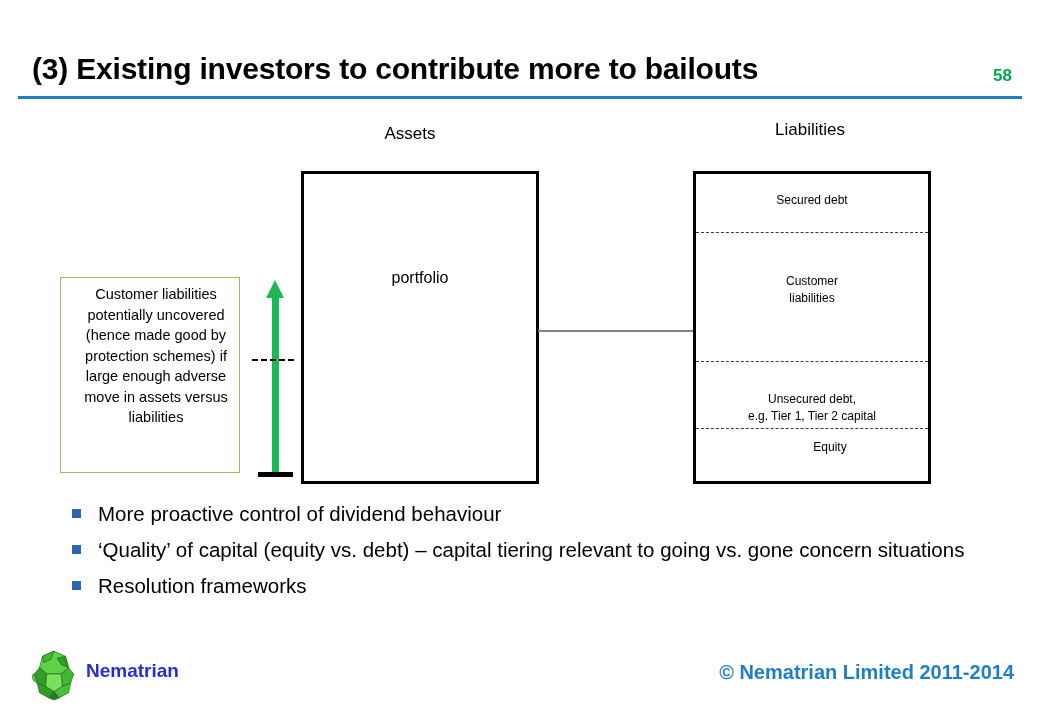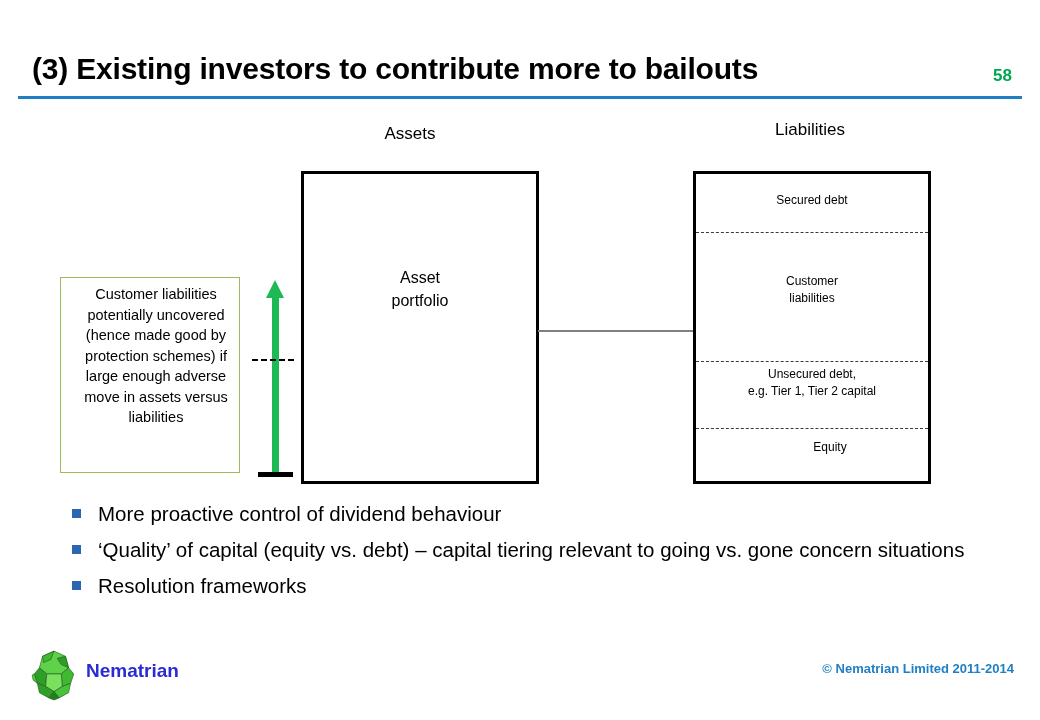--- a/index.html
+++ b/index.html
@@ -214,60 +214,59 @@
     left: 86px;
     top: 660px;
     font-size: 19px;
     font-weight: bold;
     color: #2B2BD4;
   }
   .footer-copy {
     position: absolute;
     right: 26px;
     top: 661px;
-    font-size: 13px;
+    font-size: 20px;
     font-weight: bold;
     color: #1F7FC4;
     text-align: right;
   }
 </style>
 </head>
 <body>
 
 <div id="slide">
 
   <div class="slide-title">(3) Existing investors to contribute more to bailouts</div>
   <div class="page-number">58</div>
   <div class="header-rule"></div>
 
   <div class="col-label label-assets">Assets</div>
   <div class="col-label label-liabilities">Liabilities</div>
 
   <div class="bs-box assets-box">
     <div class="assets-text">
-      <div>Asset</div>
       <div>portfolio</div>
     </div>
   </div>
 
   <div class="connector"></div>
 
   <div class="bs-box liab-box">
     <div class="liab-seg" style="top:18px;">
       <span>Secured debt</span>
     </div>
     <div class="dash-line" style="top:58px;"></div>
 
     <div class="liab-seg" style="top:99px;">
       <div>Customer</div>
       <div>liabilities</div>
     </div>
     <div class="dash-line" style="top:187px;"></div>
 
-    <div class="liab-seg" style="top:192px;">
+    <div class="liab-seg" style="top:217px;">
       <div>Unsecured debt,</div>
       <div>e.g. Tier 1, Tier 2 capital</div>
     </div>
     <div class="dash-line" style="top:254px;"></div>
 
     <div class="liab-seg" style="top:265px;padding-left:36px;">
       <span>Equity</span>
     </div>
   </div>
 

